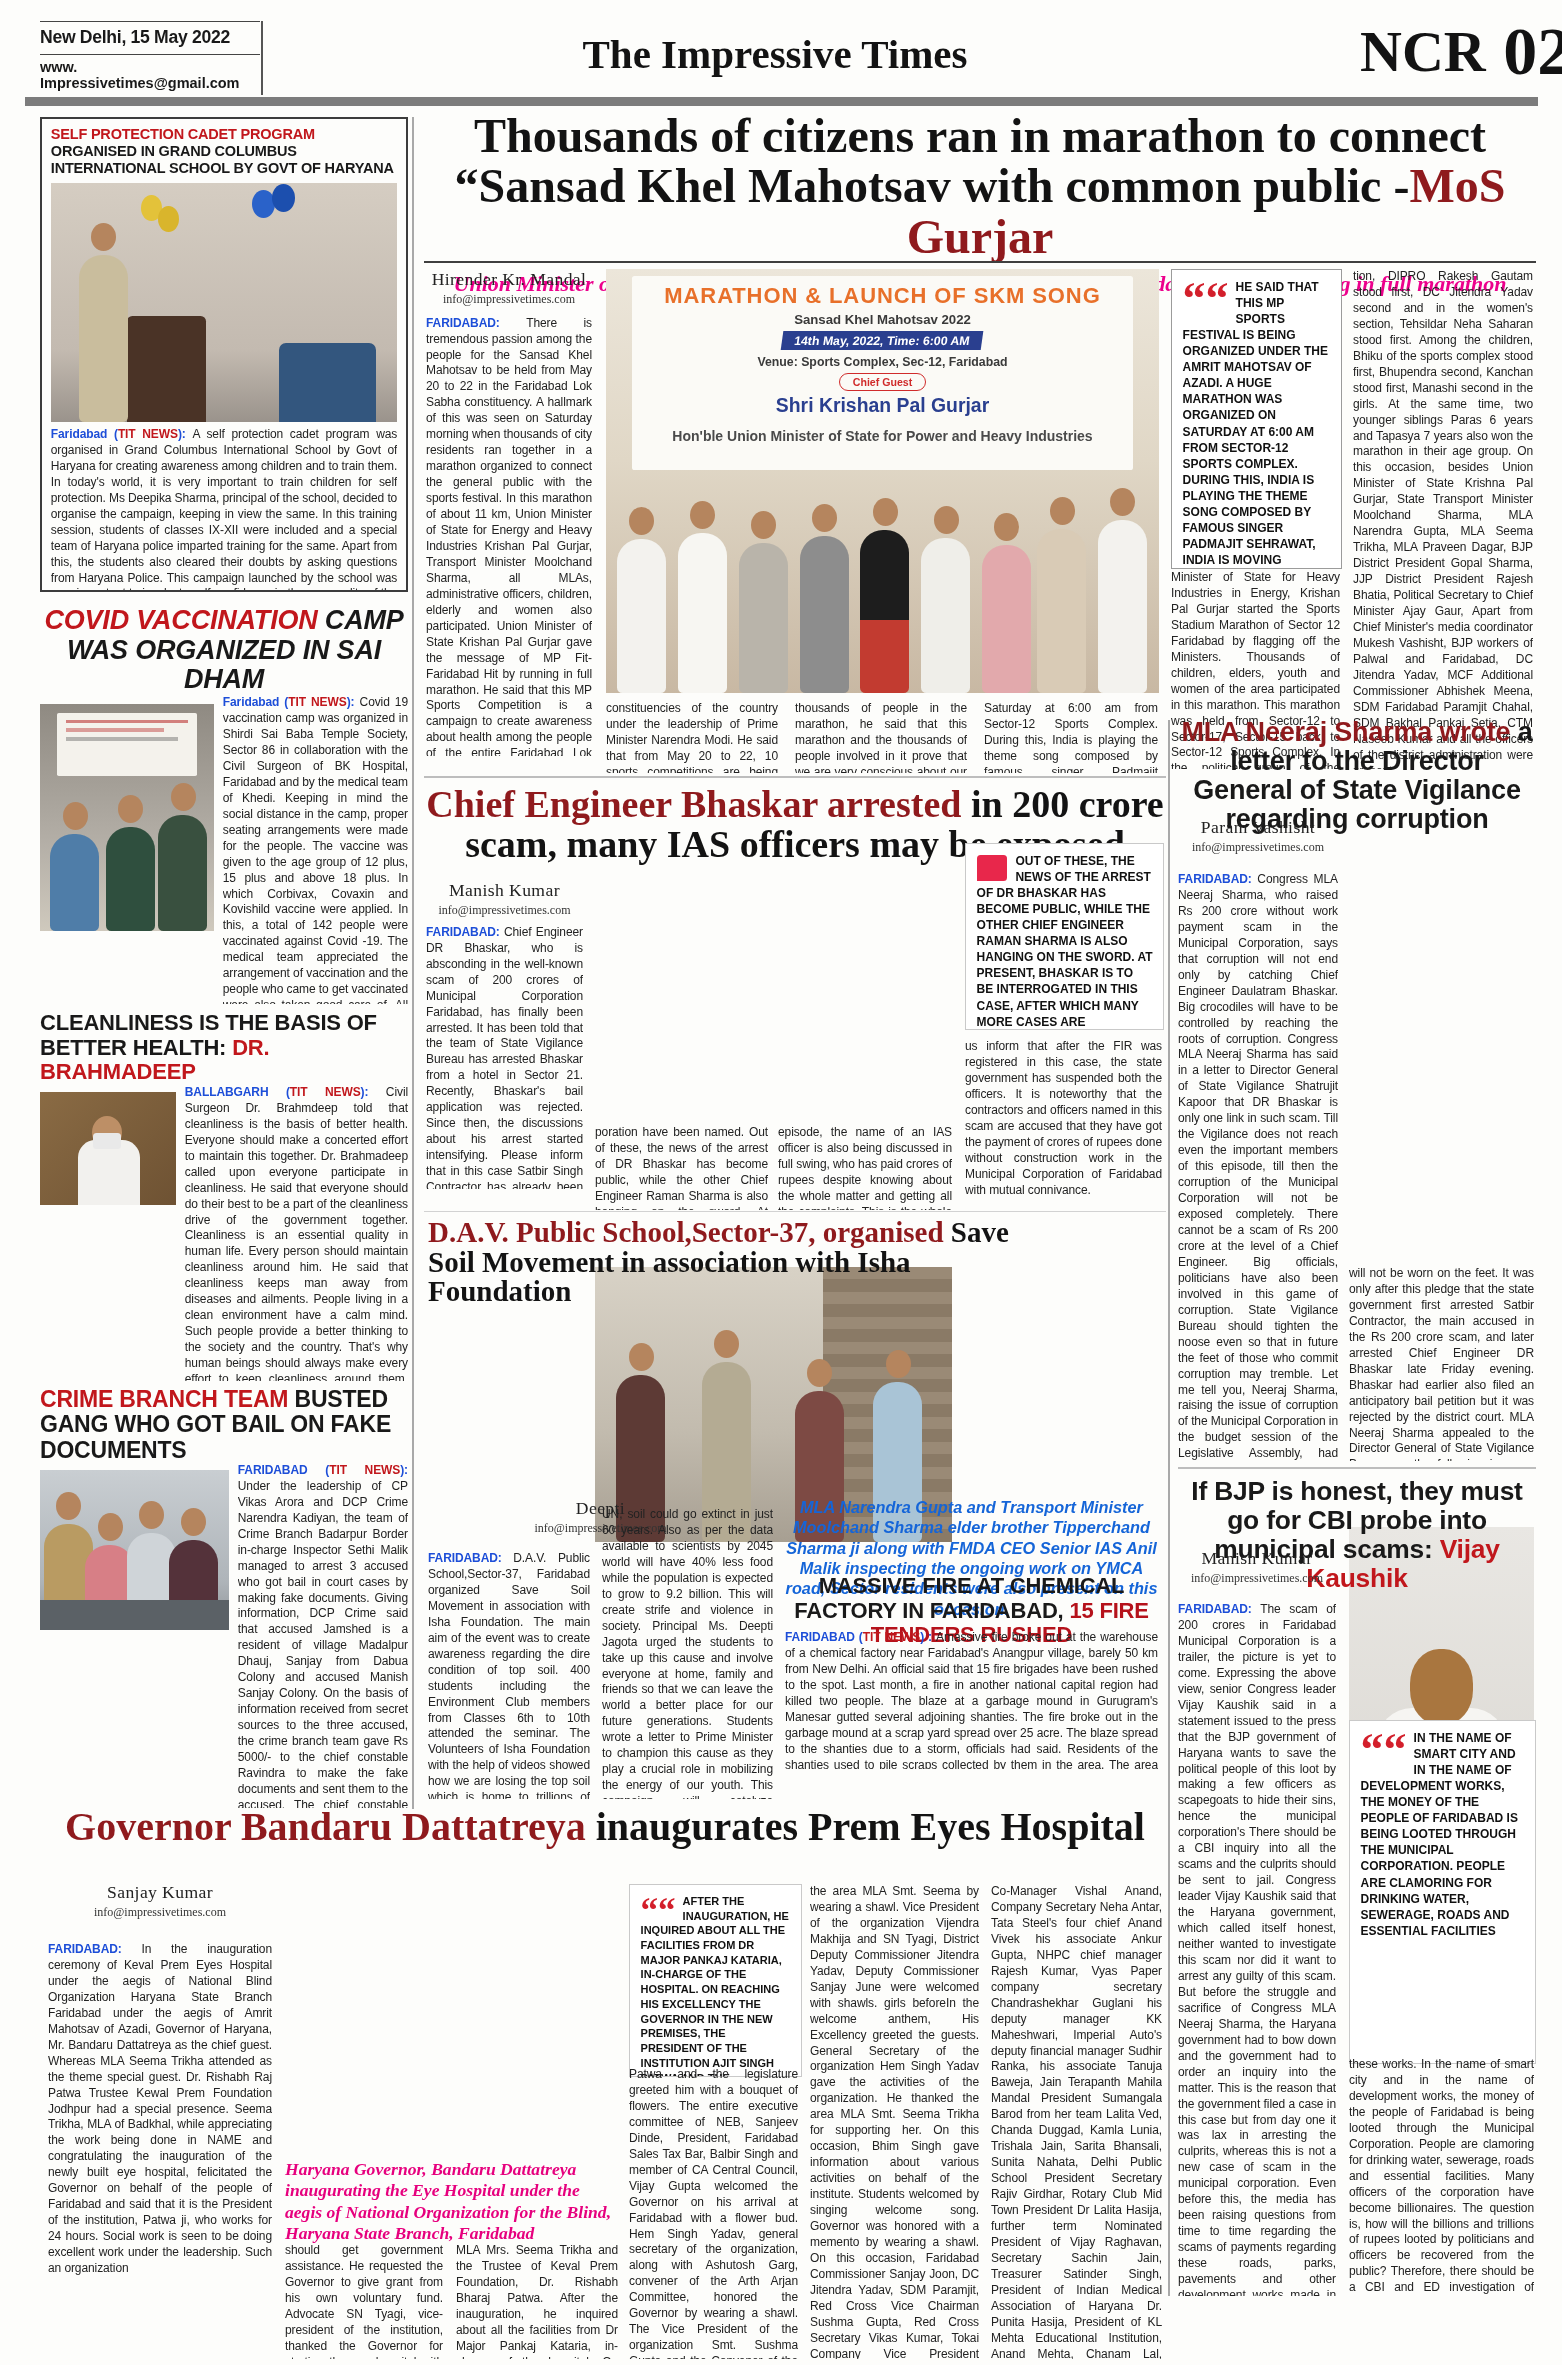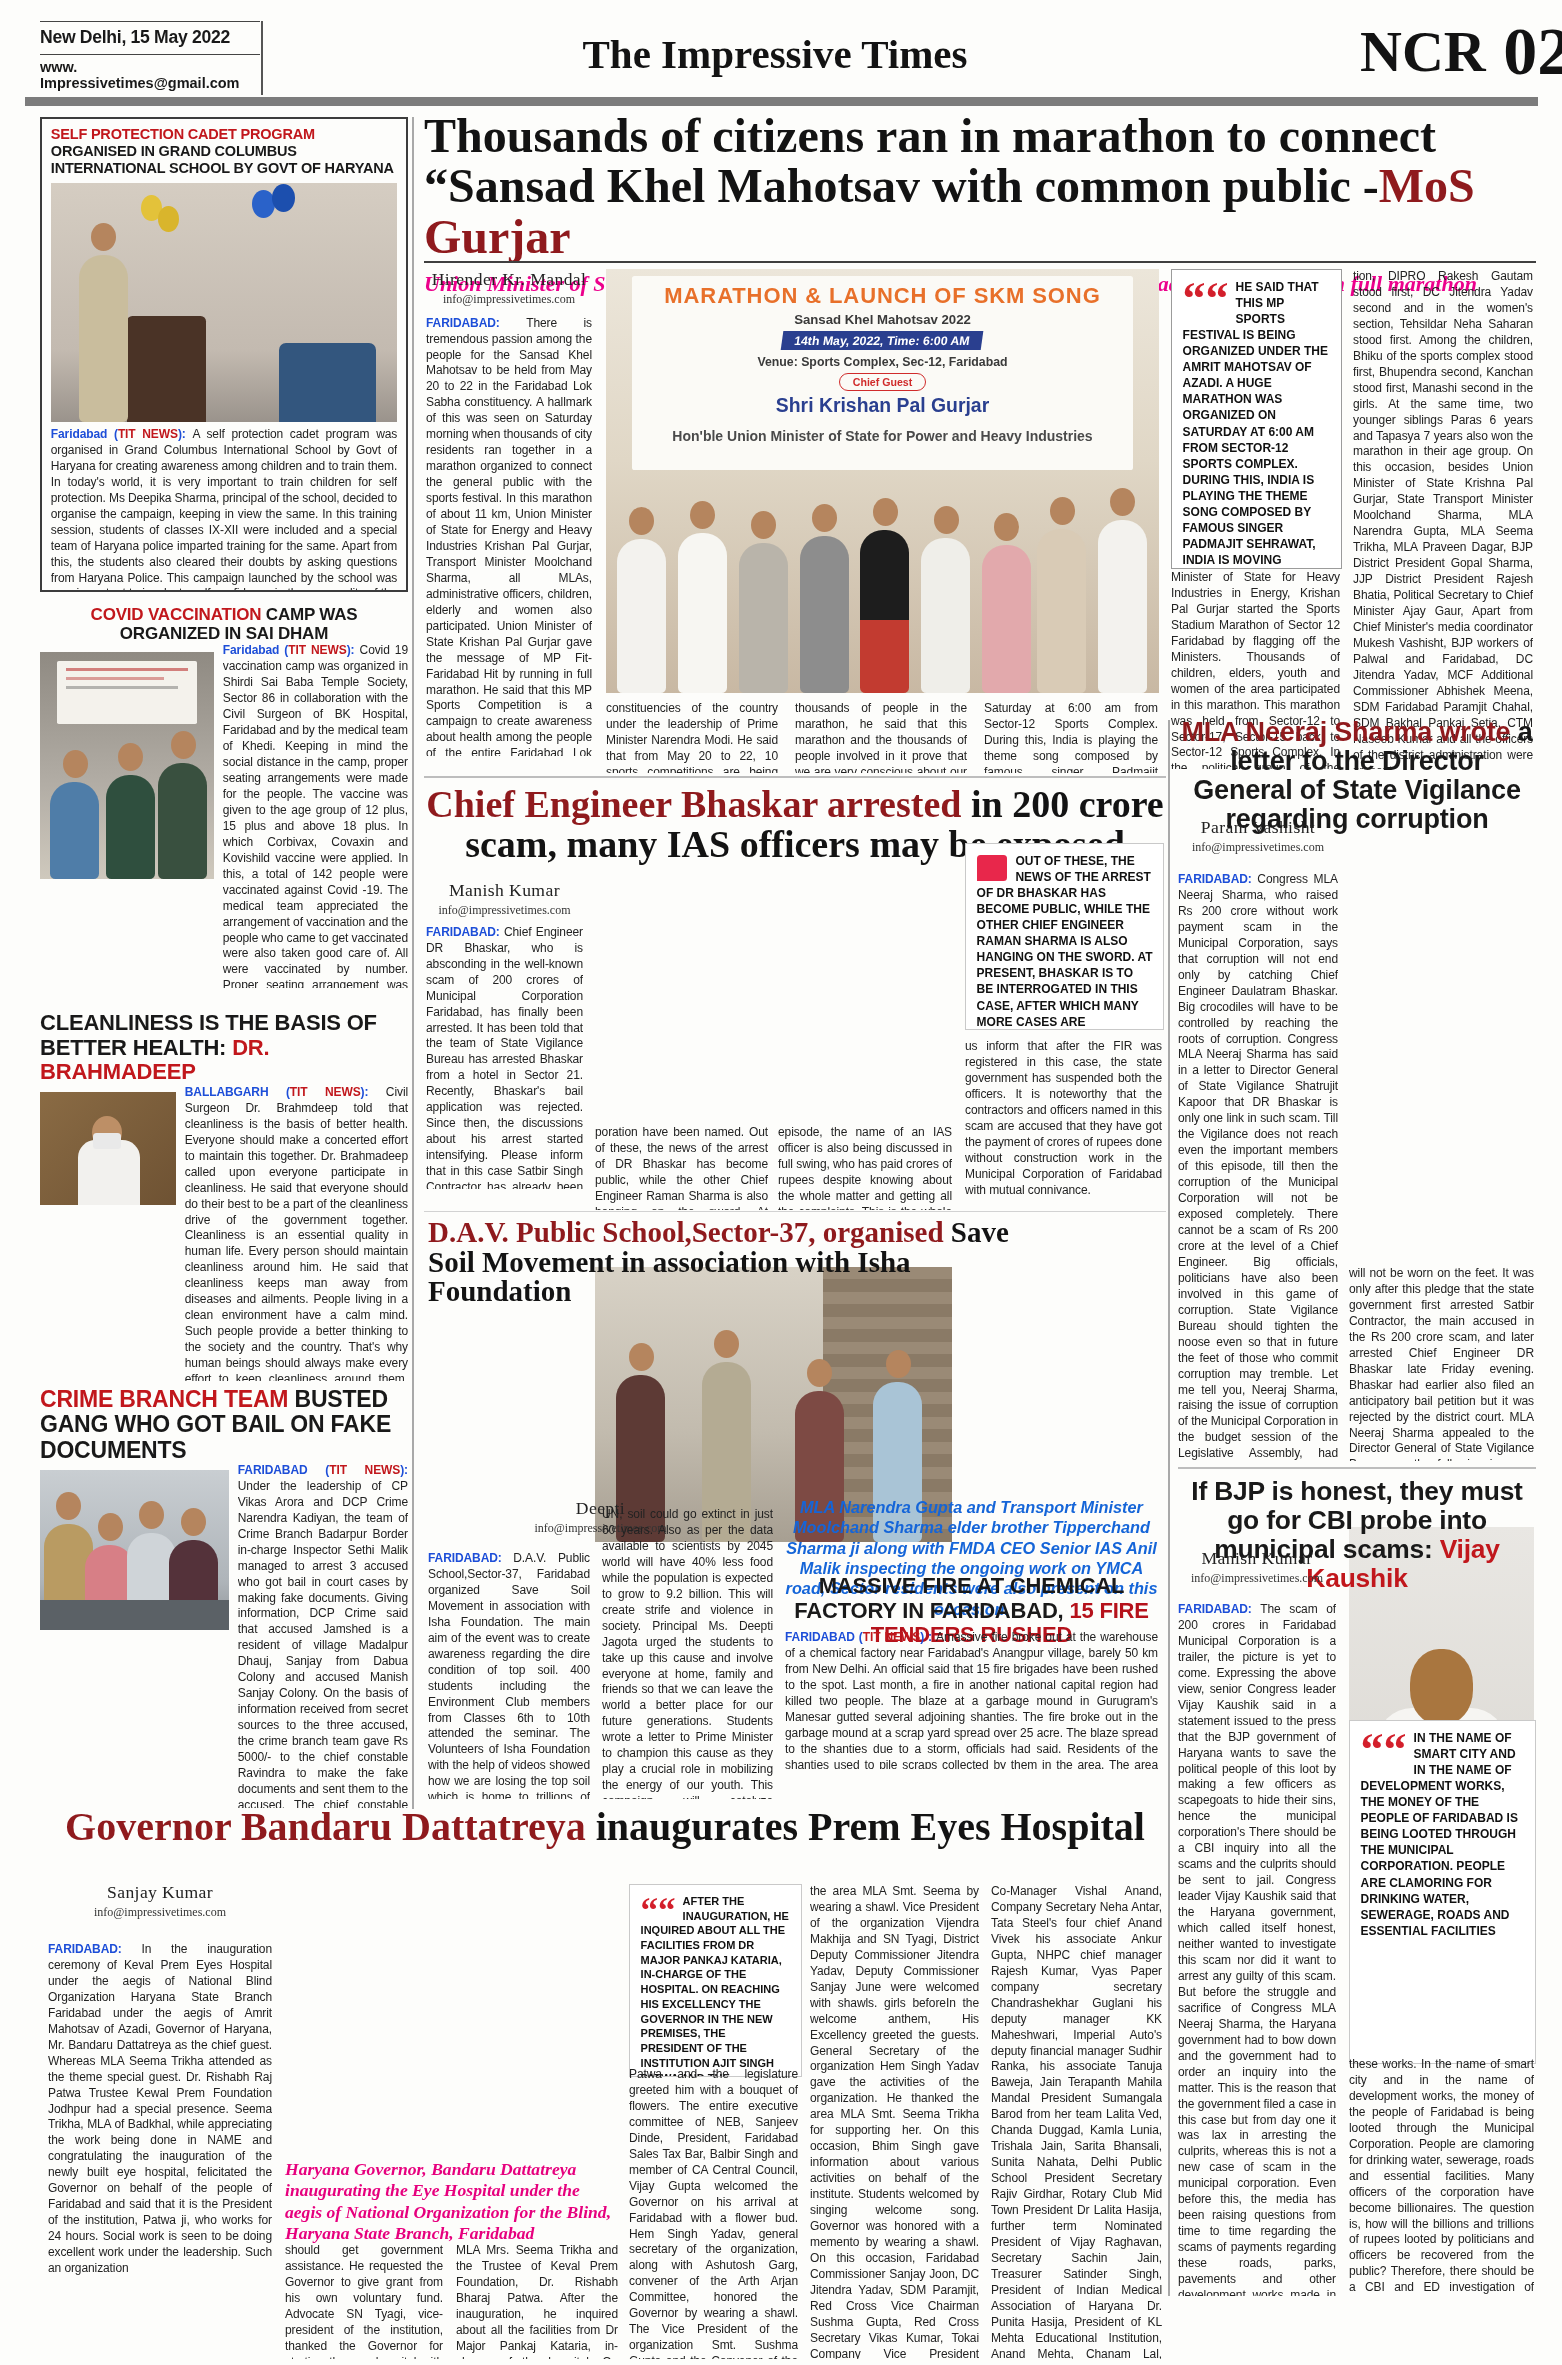--- a/index.html
+++ b/index.html
@@ -59,21 +59,21 @@
       <div class="abs" style="left:22%;bottom:0;width:79px;height:106px;background:#4a3326;border-radius:5.3px 5.3px 0 0;"></div>
       <div class="person" style="left:8%;height:167px;background:#c9bd9d;"></div>
       <div class="abs" style="right:6%;bottom:0;width:97px;height:79px;background:#33567e;border-radius:7px 7px 0 0;"></div>
     </div>
     <div class="body-txt" style="height:187px;">
       <span class="lead-in">Faridabad  (</span><span class="agency">TIT NEWS</span><span class="lead-in">): </span><span>A self protection cadet program was organised in Grand Columbus International School by Govt of Haryana for creating awareness among children and to train them. In today's world, it is very important  to train children for self protection. Ms Deepika Sharma, principal of the school, decided to organise the campaign, keeping in view the same. In this training session, students of classes IX-XII were included and a special team of Haryana police imparted training for the same. Apart from this, the students also cleared their doubts by asking questions from Haryana Police. This campaign launched by the school was very important to inculcate self-confidence in the personality of the girl students. It was commendable, during this program the students also shared their experiences with the Haryana Police. This program was really impressive and commendable for generating self-confidence. At the end of the program, Ms Deepika Sharma, Principal of the school, while expressing gratitude to Haryana Police said if we have to give a safe society to the young students of the country, then we have to make them self-reliant. Independent approach has to be given. For this, all the students should learn to protect themselves. Self-reliance would be the first step.</span>
     </div>
   </div>
 
   <div class="abs" style="left:40px;top:606px;width:368px;height:398px;overflow:hidden;">
-    <div class="kicker" style="font-size:17px;text-align:center;line-height:1.1;">
+    <div class="kicker" style="font-size:27px;text-align:center;line-height:1.1;font-style:italic;">
       <span class="red">COVID VACCINATION</span><span> CAMP WAS ORGANIZED IN SAI DHAM</span>
     </div>
     <div class="ph" style="float:left;width:174px;height:227px;margin:8.8px 8.8px 3.5px 0;background:linear-gradient(180deg,#8f8a82,#b3aea6 60%,#cfc9bd);">
       <div class="abs" style="left:10%;top:8.8px;width:80%;height:63px;background:#f4f2ec;border-radius:1.8px;">
         <div style="margin:7px 8.8px 0;height:3.5px;background:#b33;opacity:.6;"></div>
         <div style="margin:5.3px 8.8px 0;height:3.5px;background:#b33;opacity:.45;width:70%;"></div>
         <div style="margin:5.3px 8.8px 0;height:3.5px;background:#555;opacity:.4;width:80%;"></div>
       </div>
       <div class="person" style="left:6%;height:97px;background:#4f7da8;"></div>
       <div class="person" style="left:38%;height:104px;background:#2f4f3e;"></div>
@@ -109,21 +109,21 @@
       <div class="person" style="left:68%;height:90px;background:#54323a;"></div>
       <div class="abs" style="left:0;bottom:0;width:100%;height:30px;background:#5b6166;"></div>
     </div>
     <div class="body-txt" style="height:363px;">
       <span class="lead-in">FARIDABAD  (</span><span class="agency">TIT NEWS</span><span class="lead-in">): </span><span>Under the leadership of CP Vikas Arora and DCP Crime Narendra Kadiyan, the team of Crime Branch Badarpur Border in-charge Inspector Sethi Malik managed to arrest 3 accused who got bail in court cases by making fake documents. Giving information, DCP Crime said that accused Jamshed is a resident of village Madalpur Dhauj, Sanjay from Dabua Colony and accused Manish Sanjay Colony. On the basis of information received from secret sources to the three accused, the crime branch team gave Rs 5000/- to the chief constable Ravindra to make the fake documents and sent them to the accused. The chief constable signaled to the team led by Sub Inspector Jamil and all the three accused were arrested from the spot. A case has been registered against them under sections of fraud in the police station central and the lawyer used to get bail from other clients instead of real drivers. During interrogation, it came to light that the accused Jamshed, Manish and Sanjay together had started the work of giving fake bail to all types of accused, through fake IDs in the Faridabad court from the year 2019/20. The accused have got bail to about 50 people since 2019/20. A person named Sanjay used to become a fake driver for money in accident cases by becoming a fake driver and the lawyer used to give them fake ID and fake bard of land. Also, Fake IDs have been recovered from the accused on the spot and Rs 2250 from accused Jamshed, Rs 1750 from Sanjay and Rs 1610 from accused Manish. The accused have been taken on 3 days police remand for questioning of the case and in-depth inquiry will be done in the case, other accused in the gang will be traced.</span>
     </div>
   </div>
 
   <div class="abs" style="left:412px;top:117px;width:1.8px;height:1692px;background:#a9a9a9;"></div>
 
-  <div class="abs" style="left:424px;top:111px;width:1112px;text-align:left;">
+  <div class="abs" style="left:424px;top:111px;width:1112px;text-align:center;">
     <div class="headline-serif" style="font-size:48px;line-height:1.04;">Thousands of citizens ran in marathon to connect</div>
     <div class="headline-serif" style="font-size:48px;line-height:1.06;">
       <span>“Sansad Khel Mahotsav with common public -</span><span class="darkred">MoS Gurjar</span>
     </div>
     <div class="serif" style="font-size:22px;font-weight:bold;font-style:italic;color:#ec008c;margin-top:8.8px;">Union Minister of State Krishan Pal Gurjar gave the message of MP Fit-Faridabad Hit by running in full marathon</div>
   </div>
   <div class="abs" style="left:424px;top:261px;width:1112px;height:1.8px;background:#3f3f3f;"></div>
 
   <div class="abs" style="left:426px;top:269px;width:166px;height:500px;overflow:hidden;">
     <div class="byline">

